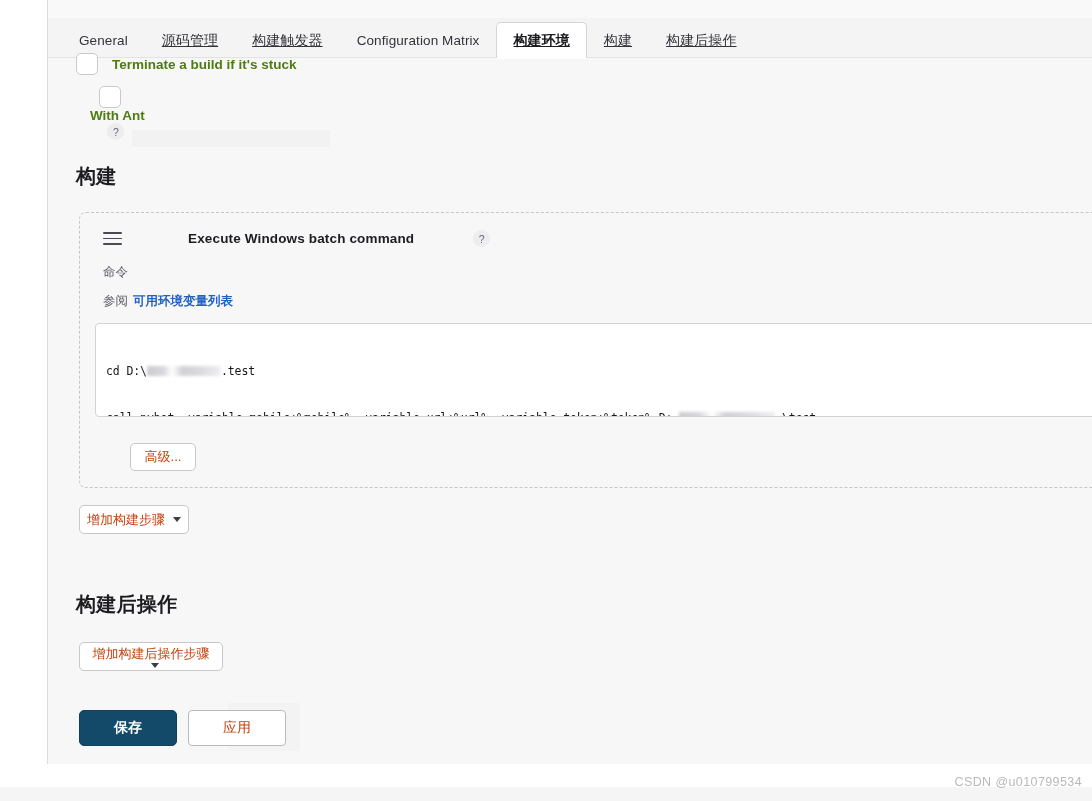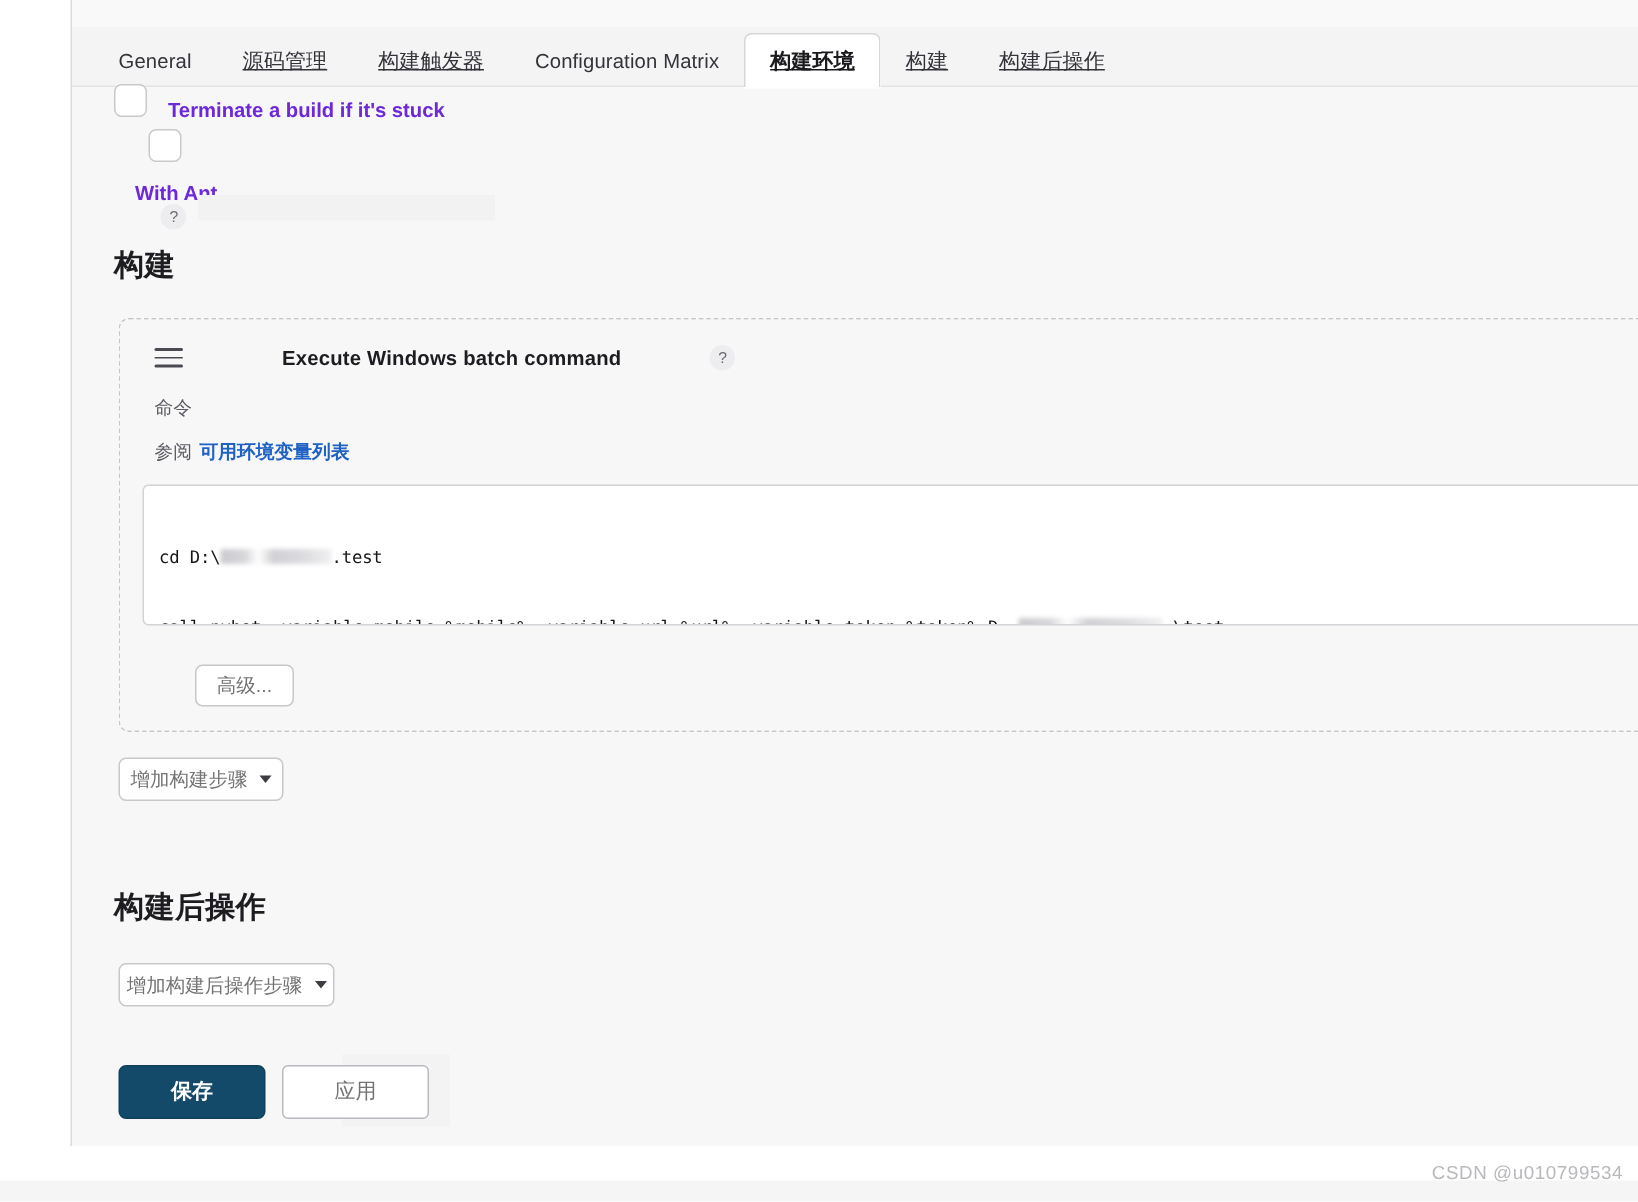--- a/index.html
+++ b/index.html
@@ -117,24 +117,23 @@
     height: 22px;
     border: 1.6px solid #c9c9cd;
     border-radius: 5px;
     background: #ffffff;
     box-sizing: border-box;
     flex: 0 0 auto;
   }
   .cb-label {
     margin-left: 14px;
     font-size: 13.5px;
-    color: #6d28d9;
+    color: #4d7c0f;
     font-weight: bold;
     white-space: nowrap;
-    margin-top: 13px;
   }
   .helpbtn {
     display: inline-flex;
     align-items: center;
     justify-content: center;
     width: 17px;
     height: 17px;
     border-radius: 50%;
     background: #ededf0;
     color: #6a6a72;
@@ -271,37 +270,37 @@
   
   .btn {
     position: absolute;
     display: inline-flex;
     align-items: center;
     justify-content: center;
     background: #ffffff;
     border: 1px solid #c7c7cc;
     border-radius: 5px;
     font-size: 13px;
-    color: #737373;
+    color: #c2410c;
     cursor: pointer;
     box-sizing: border-box;
     white-space: nowrap;
   }
   .caret {
     display: inline-block;
     margin-left: 8px;
     width: 0; height: 0;
     border-left: 4.5px solid transparent;
     border-right: 4.5px solid transparent;
     border-top: 5px solid #3c3c43;
   }
 
   #btn-advanced { left: 50px; top: 230px; width: 66px; height: 28px; }
   #btn-add-build-step { left: 31px; top: 447px; width: 110px; height: 29px; }
-  #btn-add-post-step { left: 31px; top: 584px; width: 144px; height: 29px; }
+  #btn-add-post-step { left: 31px; top: 584px; width: 144px; height: 29px; flex-direction: column; }
 
   
   #btn-save {
     left: 31px; top: 652px; width: 98px; height: 36px;
     background: #134a69;
     border: 1px solid #10405c;
     color: #ffffff;
     font-weight: bold;
     font-size: 14px;
     border-radius: 5px;

